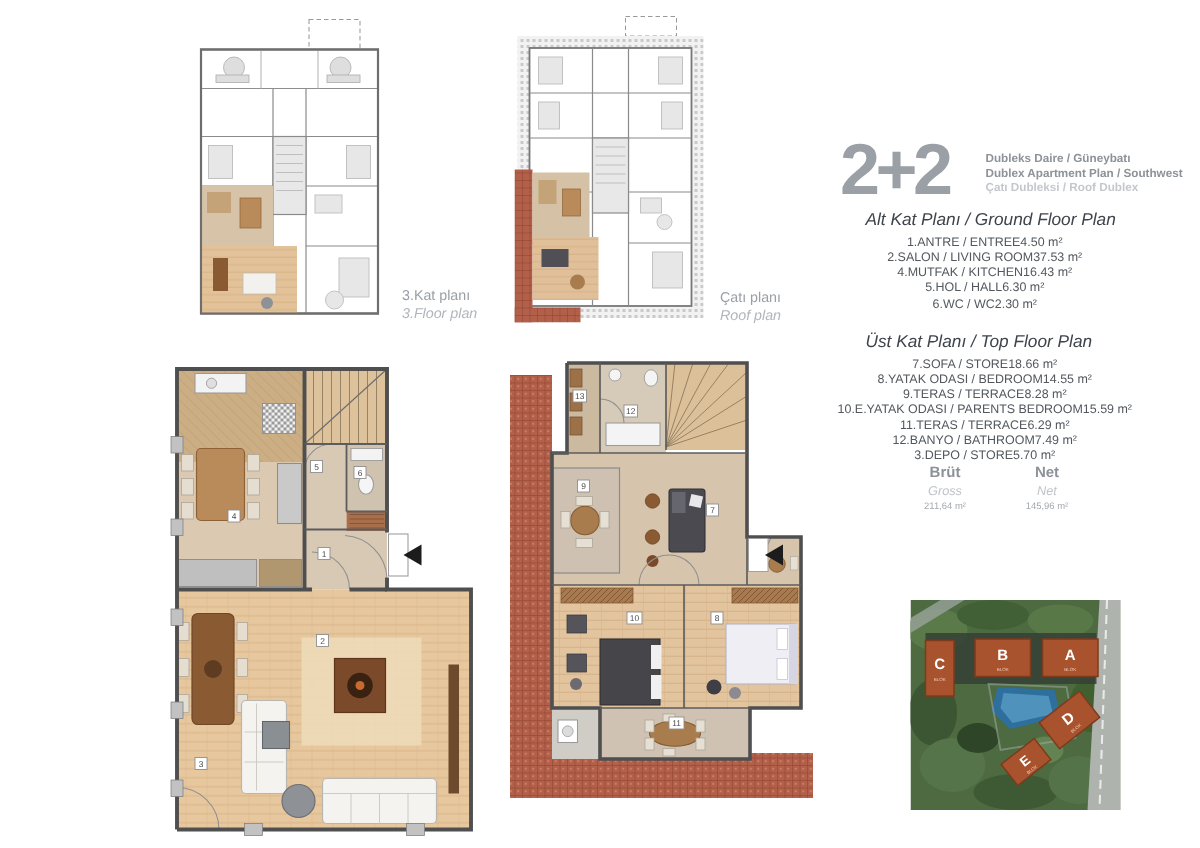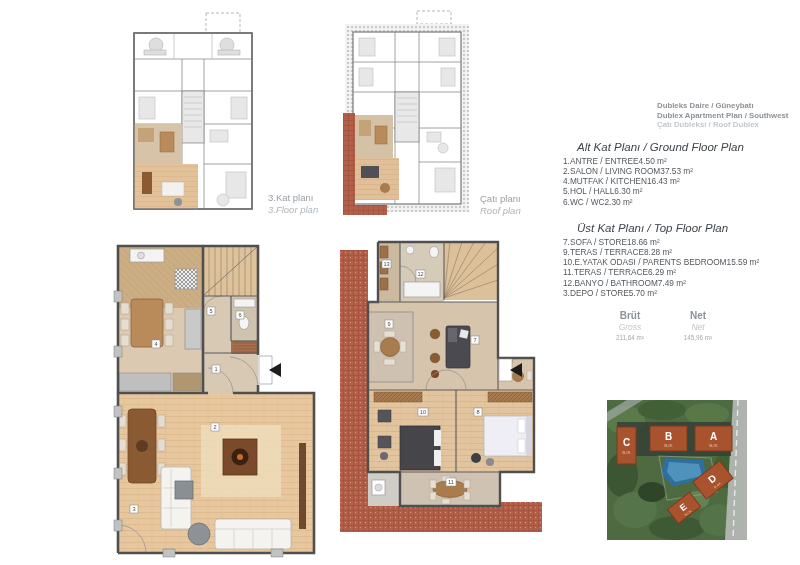--- a/index.html
+++ b/index.html
@@ -8,21 +8,21 @@
   .abs{position:absolute;}
   .caption{position:absolute;font-size:9.5px;color:#9aa0a6;line-height:11.5px;}
   .caption .en{font-style:italic;color:#b0b5ba;}
   .type-label{position:absolute;left:560px;top:92px;font-size:48px;font-weight:bold;
               color:#9aa0a6;letter-spacing:-3px;line-height:44px;}
   .hlines{position:absolute;left:657px;top:101px;font-size:7.8px;line-height:9.7px;
           color:#8d9298;font-weight:bold;}
   .hlines .muted{color:#c4c8cc;}
   .sec-title{position:absolute;font-size:11.5px;font-weight:normal;font-style:italic;color:#3e444b;}
   .rooms{position:absolute;width:187px;}
-  .room-row{display:flex;justify-content:flex-start;font-size:8.3px;color:#53585e;
+  .room-row{display:flex;justify-content:center;font-size:8.3px;color:#53585e;
             line-height:10.15px;white-space:nowrap;}
   .room-row .rarea{text-align:right;}
   .tot{position:absolute;width:66px;text-align:center;}
   .tot .tl{font-size:10px;font-weight:bold;color:#8d9298;line-height:14px;}
   .tot .ts{font-size:8.5px;font-style:italic;color:#c0c4c8;line-height:9px;text-align:center;}
   .tot .tv{font-size:6.3px;color:#a4a9ae;margin-top:1.5px;}
   svg{display:block;}
   text{font-family:"Liberation Sans",sans-serif;}
 </style>
 </head>
@@ -157,20 +157,21 @@
       <rect x="18" y="156" width="18" height="12" fill="#4f4f55"></rect>
       <circle cx="42" cy="178" r="5" fill="#a97c4e"></circle>
     </g>
   </svg>
 
   <div class="caption" style="left:480px;top:193px;">
     <div>Çatı planı</div>
     <div class="en">Roof plan</div>
   </div>
 
+  <div class="type-label">2+2</div>
   <div class="hlines">
     <div>Dubleks Daire / Güneybatı</div>
     <div>Dublex Apartment Plan / Southwest</div>
     <div class="muted">Çatı Dubleksi / Roof Dublex</div>
   </div>
 
   <div class="sec-title" style="left:577px;top:141px;">Alt Kat Planı / Ground Floor Plan</div>
   <div class="rooms" style="left:563px;top:156px;">
     <div class="room-row">
         <span class="rname">1.ANTRE / ENTREE</span>
@@ -192,20 +193,24 @@
         <span class="rname">6.WC / WC</span>
         <span class="rarea">2.30 m²</span>
       </div>
   </div>
 
   <div class="sec-title" style="left:577px;top:222px;">Üst Kat Planı / Top Floor Plan</div>
   <div class="rooms" style="left:563px;top:237px;">
     <div class="room-row">
         <span class="rname">7.SOFA / STORE</span>
         <span class="rarea">18.66 m²</span>
+      </div>
+    <div class="room-row">
+        <span class="rname">8.YATAK ODASI / BEDROOM</span>
+        <span class="rarea">14.55 m²</span>
       </div>
     <div class="room-row">
         <span class="rname">9.TERAS / TERRACE</span>
         <span class="rarea">8.28 m²</span>
       </div>
     <div class="room-row">
         <span class="rname">10.E.YATAK ODASI / PARENTS BEDROOM</span>
         <span class="rarea">15.59 m²</span>
       </div>
     <div class="room-row">

